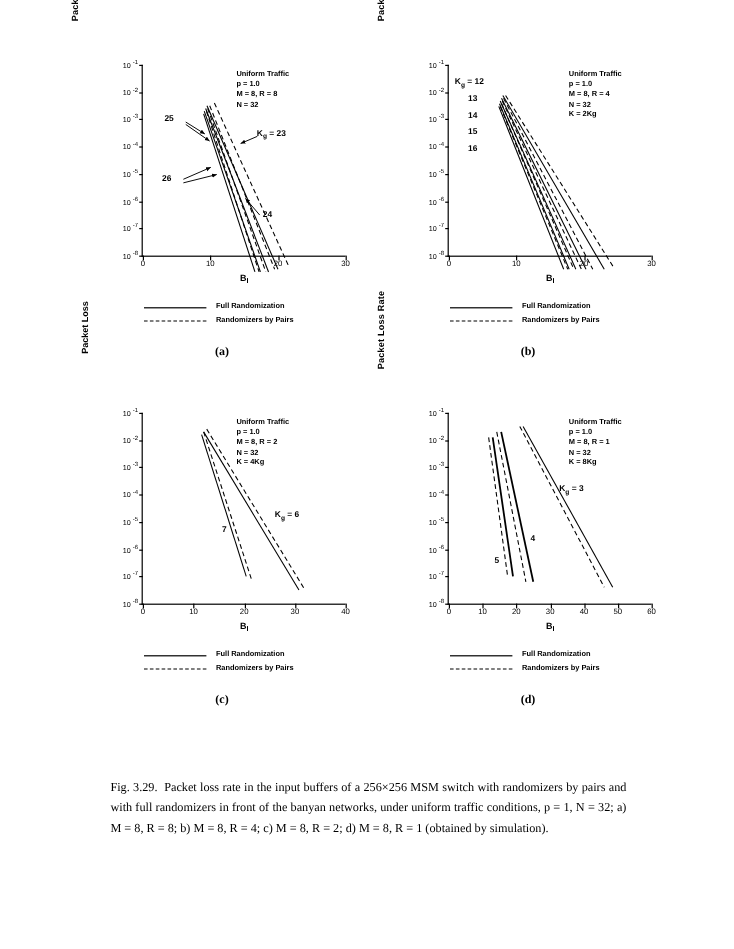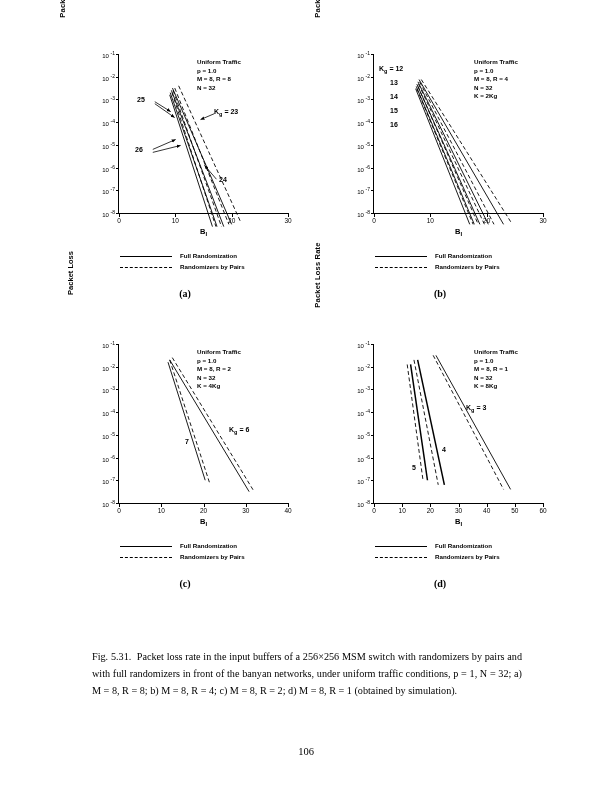--- a/index.html
+++ b/index.html
@@ -465,18 +465,17 @@
       <div class="legend">
         <div class="row"><span class="line"></span><span>Full Randomization</span></div>
         <div class="row"><span class="line dashed"></span><span>Randomizers by Pairs</span></div>
       </div>
       <div class="panel-caption">(d)</div>
     </div>
 
   </div>
 
   <div class="figcaption">
-    <span>Fig. 5.31.</span>&nbsp;&nbsp;<span>Packet loss rate in the input buffers of a 256×256 MSM switch with randomizers by pairs and with full randomizers in front of the banyan networks, under uniform traffic conditions, p = 1, N = 32; a) M = 8, R = 8; b) M = 8, R = 4; c) M = 8, R = 2; d) M = 8, R = 1 (obtained by simulation).</span>
+    <span>Fig. 3.29.</span>&nbsp;&nbsp;<span>Packet loss rate in the input buffers of a 256×256 MSM switch with randomizers by pairs and with full randomizers in front of the banyan networks, under uniform traffic conditions, p = 1, N = 32; a) M = 8, R = 8; b) M = 8, R = 4; c) M = 8, R = 2; d) M = 8, R = 1 (obtained by simulation).</span>
   </div>
 
-  <div class="pagenum">106</div>
 
 </div>
 
 </body></html>

